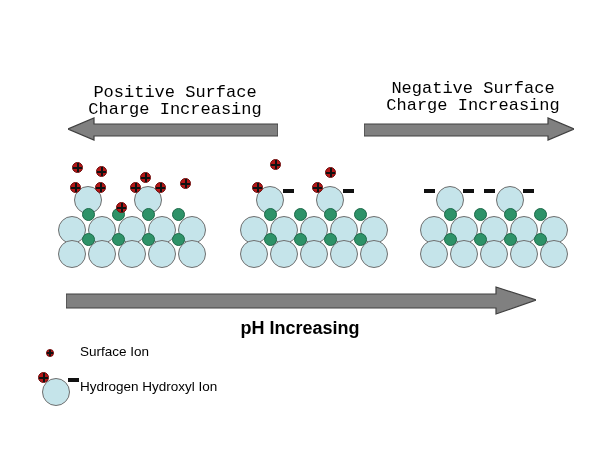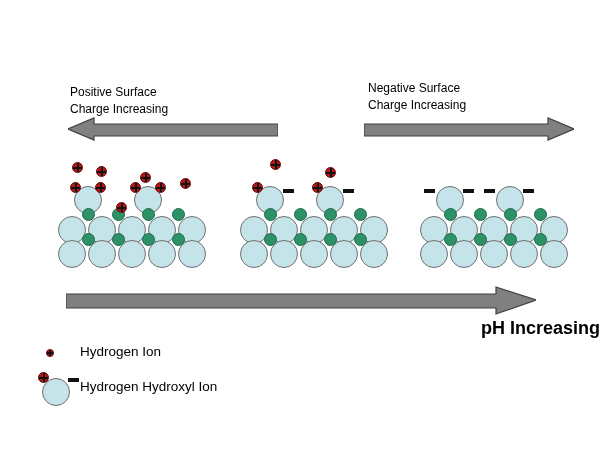--- a/index.html
+++ b/index.html
@@ -19,38 +19,40 @@
     left:0;top:14px;width:600px;
     text-align:center;
     font-size:17px;
     font-weight:bold;
     letter-spacing:.2px;
   }
 
   
   .arrow-caption{
     position:absolute;
-    font-size:12px;
+    text-align:center;
+    font-size:17px;
     line-height:17px;
     white-space:pre-line;
+    font-family:Liberation Mono, monospace;
   }
   #cap-left{left:70px;top:84px;width:210px;}
   #cap-right{left:368px;top:80px;width:210px;}
 
   
   .arrow-svg{position:absolute;}
   #arrow-left-wrap{left:68px;top:116px;}
   #arrow-right-wrap{left:364px;top:116px;}
   #arrow-ph-wrap{left:66px;top:285px;}
 
   
   .ph-caption{
     position:absolute;
     left:0;top:318px;width:600px;
-    text-align:right;
+    text-align:center;
     font-size:18px;
     font-weight:bold;
   }
 
   
   .cluster{position:absolute;}
   #cluster-left{left:58px;top:186px;}
   #cluster-mid{left:240px;top:186px;}
   #cluster-right{left:420px;top:186px;}
 
@@ -296,21 +298,21 @@
       <div class="green-dot green-mid" style="left: 113.5px; top: 47px;"></div>
     </div>
 
   <div class="legend" id="legend-row-1">
     <div class="h-ion small" style="left:0;top:4px;">
       <span class="ball"></span>
         <span class="bar-h"></span>
         <span class="bar-v"></span>
     </div>
   </div>
-  <div class="legend-label" id="legend-label-1">Hydrogen Ion</div>
+  <div class="legend-label" id="legend-label-1">Surface Ion</div>
 
   <div class="legend" id="legend-row-2">
     <div class="legend-blue"></div>
     <div class="h-ion" style="left:2px;top:2px;">
       <span class="ball"></span>
         <span class="bar-h"></span>
         <span class="bar-v"></span>
     </div>
     <div class="minus" style="left:32px;top:8px;"></div>
   </div>

